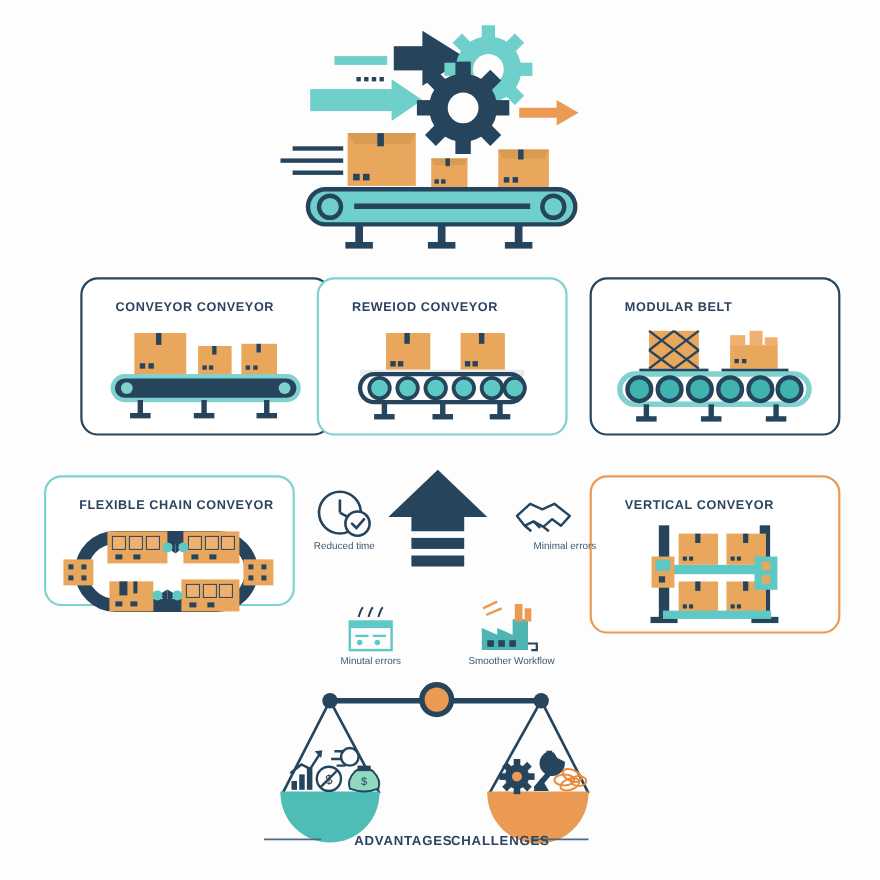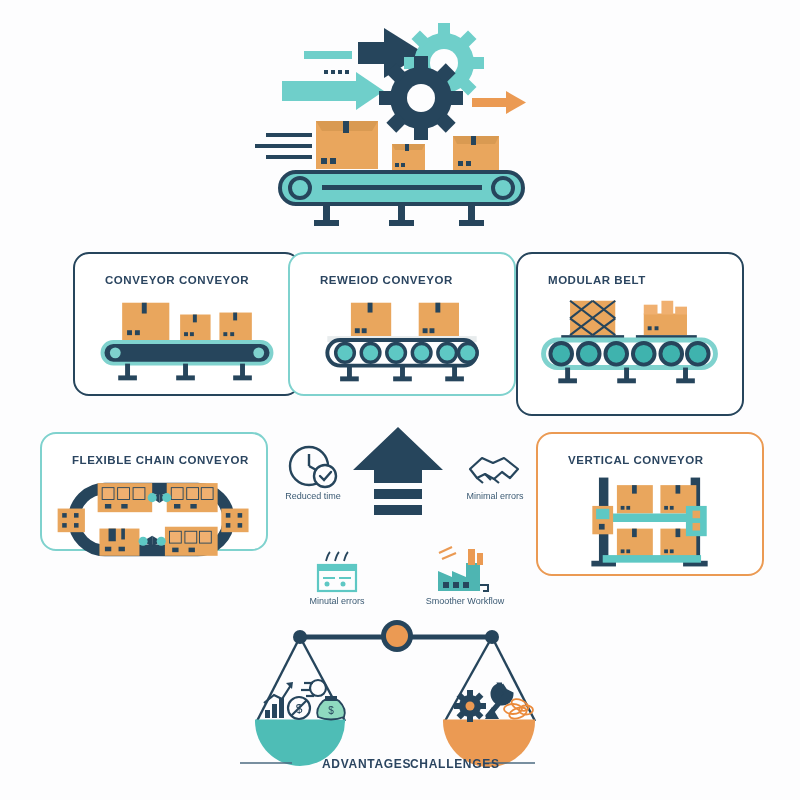--- a/index.html
+++ b/index.html
@@ -236,21 +236,21 @@
         <rect x="58" y="78" width="5" height="12" fill="#26455c"></rect>
         <rect x="51" y="89" width="19" height="5" fill="#26455c"></rect>
         <rect x="112" y="78" width="5" height="12" fill="#26455c"></rect>
         <rect x="105" y="89" width="19" height="5" fill="#26455c"></rect>
         <rect x="165" y="78" width="5" height="12" fill="#26455c"></rect>
         <rect x="158" y="89" width="19" height="5" fill="#26455c"></rect>
       </g>
     </svg>
   </div>
 
-  <div class="card" style="left:516px;top:252px;width:228px;height:164px;border:2px solid #26455c;">
+  <div class="card" style="left:536px;top:252px;width:228px;height:144px;border:2px solid #26455c;">
     <div class="card-title">MODULAR BELT</div>
     <svg class="card-art" viewBox="0 0 228 110">
       <g>
         <rect x="53" y="12" width="46" height="35" fill="#e9a65d"></rect>
         <g stroke="#26455c" stroke-width="2.2">
           <line x1="53" y1="12" x2="99" y2="47"></line>
           <line x1="99" y1="12" x2="53" y2="47"></line>
           <line x1="53" y1="30" x2="76" y2="12"></line>
           <line x1="76" y1="47" x2="99" y2="30"></line>
           <line x1="53" y1="30" x2="76" y2="47"></line>
@@ -444,21 +444,21 @@
         <rect x="163" y="157" width="6" height="6" fill="#26455c"></rect>
         <rect x="173" y="157" width="6" height="6" fill="#26455c"></rect>
         <rect x="183" y="157" width="6" height="6" fill="#26455c"></rect>
         <path d="M200 160 L208 160 L208 166 L203 166" fill="none" stroke="#26455c" stroke-width="2"></path>
         <line x1="159" y1="128" x2="172" y2="122" stroke="#eb9a53" stroke-width="2.2"></line>
         <line x1="162" y1="134" x2="176" y2="128" stroke="#eb9a53" stroke-width="2.2"></line>
       </g>
     </svg>
 
     <div class="eff-label" style="left:2px;top:66px;width:62px;">Reduced time</div>
-    <div class="eff-label" style="left:180px;top:66px;width:70px;">Minimal errors</div>
+    <div class="eff-label" style="left:192px;top:66px;width:70px;text-align:right;">Minimal errors</div>
     <div class="eff-label" style="left:22px;top:171px;width:70px;">Minutal errors</div>
     <div class="eff-label" style="left:140px;top:171px;width:90px;">Smoother Workflow</div>
   </div>
 
   <div id="scale">
     <svg viewBox="0 0 340 170" style="position:absolute;left:0;top:0;width:340px;height:170px;">
 
       <line x1="70" y1="22" x2="262" y2="22" stroke="#26455c" stroke-width="5"></line>
       <circle cx="70" cy="22" r="7" fill="#26455c"></circle>
       <circle cx="262" cy="22" r="7" fill="#26455c"></circle>

